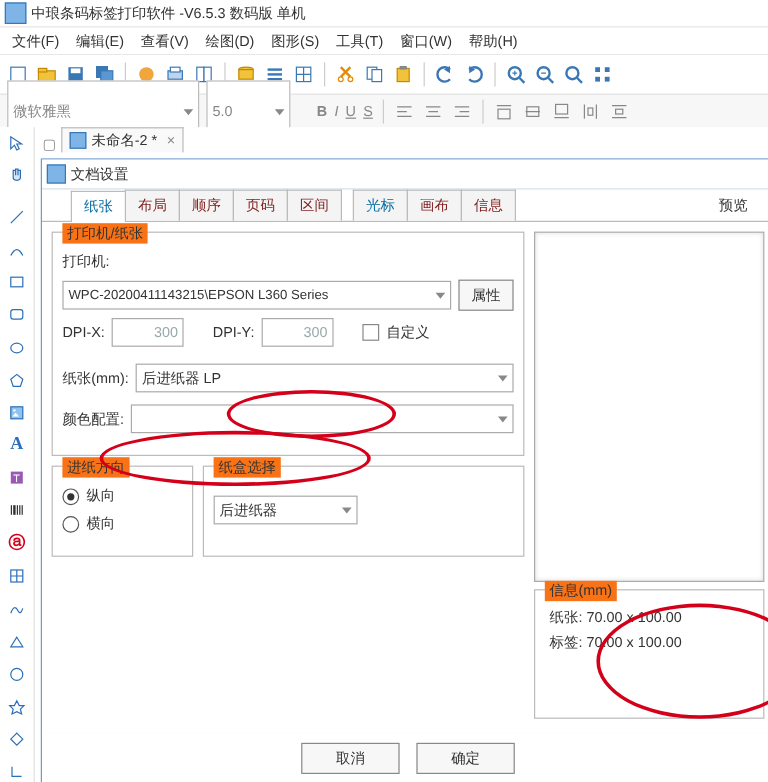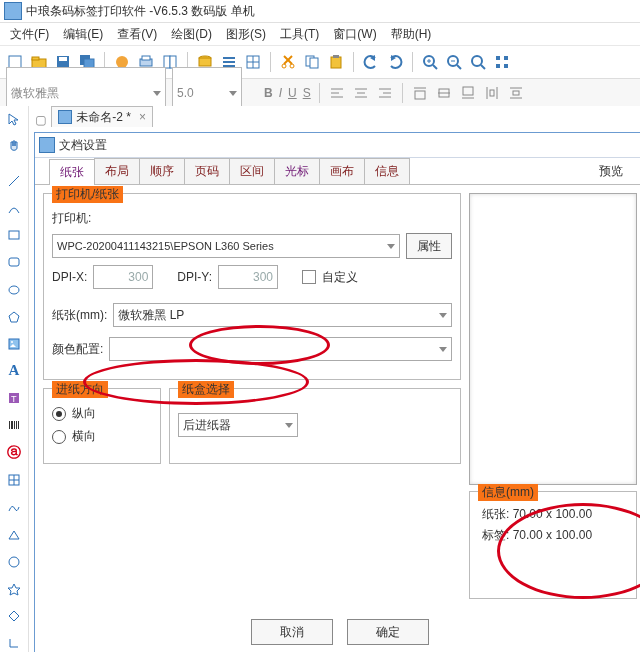--- a/index.html
+++ b/index.html
@@ -19,24 +19,24 @@
   .stool{width:18px;height:18px;display:flex;align-items:center;justify-content:center;color:#2a6fb7;font-size:13px;}
   .doc{position:absolute;left:34px;top:0;}
   .doctab{display:inline-flex;align-items:center;gap:4px;height:20px;padding:0 6px;border:1px solid #bbb;border-bottom:none;background:#f9f9f9;}
   .doctab .x{color:#888;margin-left:4px;}
   
   .dlg{position:absolute;left:34px;top:26px;width:610px;background:#f1f1f1;border:1px solid #6b9bd1;}
   .dlg-title{height:24px;background:#fff;display:flex;align-items:center;gap:4px;padding:0 4px;border-bottom:1px solid #cfd8e6;}
   .tabs{display:flex;align-items:flex-end;height:26px;padding:0 14px;background:#fff;}
   .tab{padding:4px 10px;border:1px solid #bbb;border-bottom:none;background:#f4f4f4;color:#7f1d1d;margin-right:-1px;}
   .tab.active{background:#fff;color:#3f7fc7;position:relative;top:1px;}
-  .tab.link{color:#701a75;}
+  .tab.link{color:#0369a1;margin-left:10px;}
   .body{display:flex;gap:8px;padding:8px 8px 4px 8px;background:#fff;border-top:1px solid #bbb;}
   .left{flex:1;}
-  .right{width:168px;}
+  .right{width:192px;}
   .group{border:1px solid #bbb;padding:10px 8px 12px 8px;margin-bottom:8px;position:relative;}
   .group>.lg{position:absolute;top:-8px;left:8px;background:#f97316;padding:0 4px;}
   .row{display:flex;align-items:center;gap:6px;margin:6px 0;}
   .fld{height:22px;border:1px solid #aaa;background:#fff;padding:0 4px;display:flex;align-items:center;gap:28px;}
   .fldn{height:22px;border:1px solid #aaa;background:#fff;padding:0 4px;display:flex;align-items:center;justify-content:flex-end;}
   .btn{height:24px;padding:0 10px;border:1px solid #888;background:#f7f7f7;display:inline-flex;align-items:center;}
   .chk{width:12px;height:12px;border:1px solid #888;display:inline-block;}
   .radio{width:12px;height:12px;border:1px solid #555;border-radius:50%;display:inline-flex;align-items:center;justify-content:center;}
   .radio.checked::after{content:"";width:6px;height:6px;border-radius:50%;background:#333;}
   .spin{width:40px;height:22px;border:1px solid #aaa;background:#fff;display:flex;}
@@ -430,21 +430,21 @@
                 <span>300</span>
               </div>
             <span style="width:12px"></span>
             <span class="chk"></span>
             <span>自定义</span>
           </div>
 
           <div class="row" style="margin-top:14px">
             <span>纸张(mm):</span>
             <div class="fld" style="flex:1">
-              <span>微软雅黑 LP</span>
+              <span>后进纸器 LP</span>
               <span style="margin-left:auto" class="chev"></span>
             </div>
           </div>
 
 
           <div class="row" style="margin-top:10px">
             <span>颜色配置:</span>
             <div class="fld" style="flex:1">
               <span></span>
               <span style="margin-left:auto" class="chev"></span>

